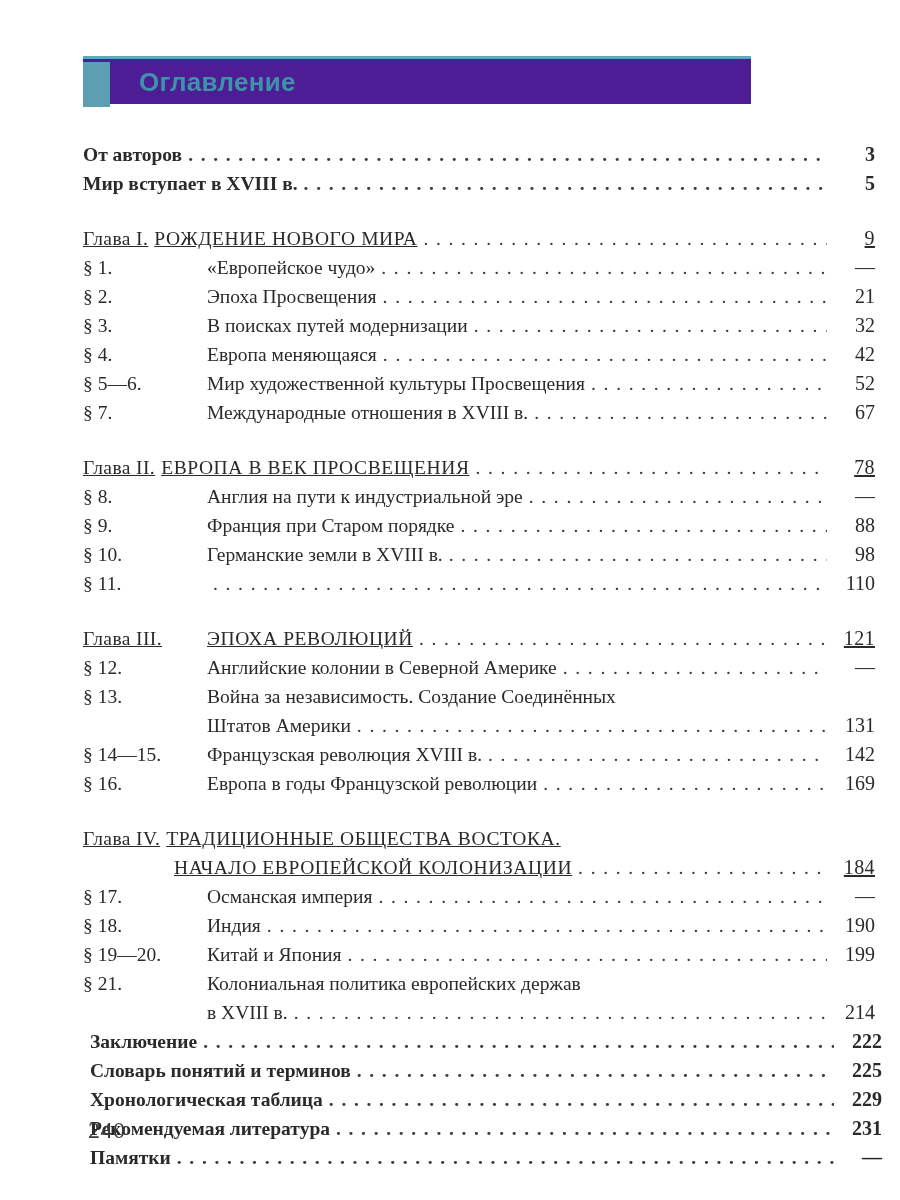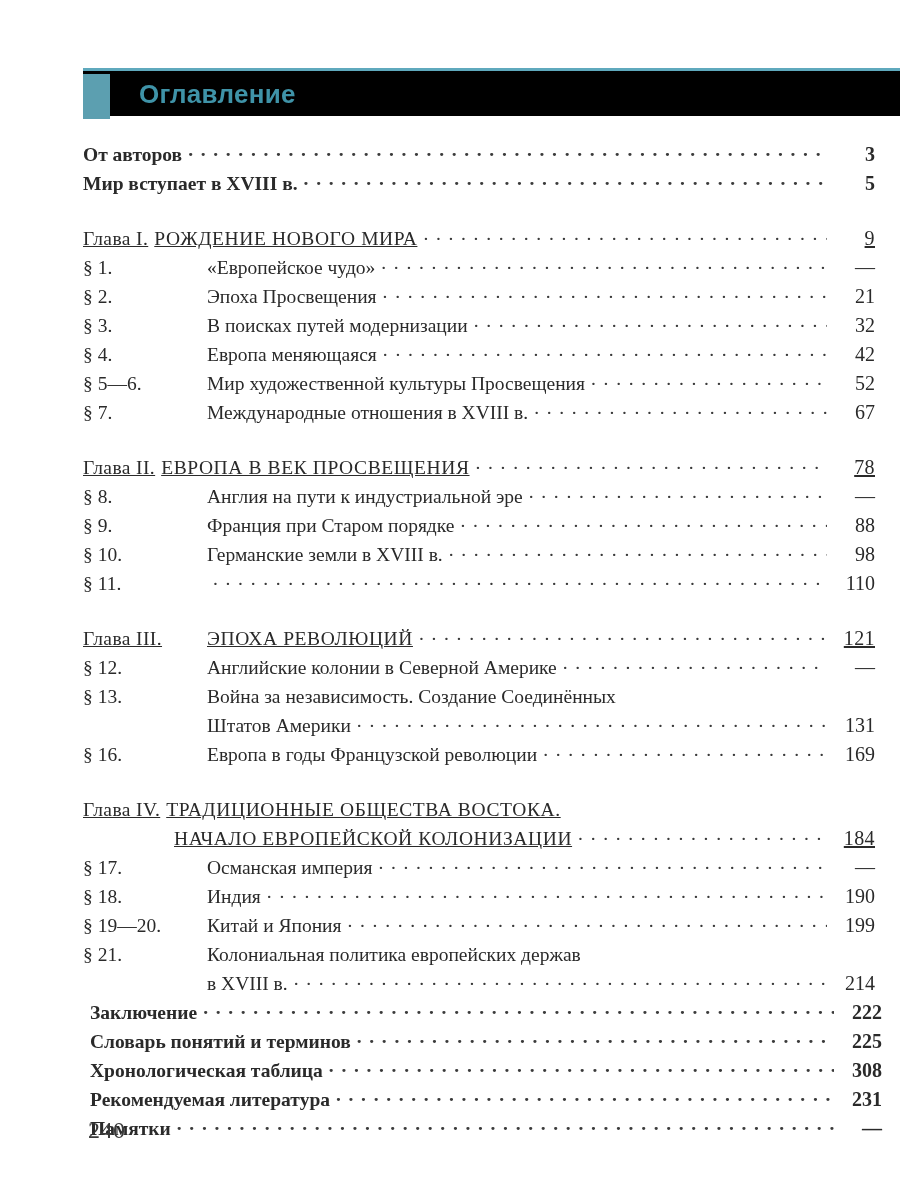--- a/index.html
+++ b/index.html
@@ -13,24 +13,24 @@
     font-family: "Liberation Serif", "DejaVu Serif", serif;
     color: #2a2a2a;
     position: relative;
     overflow: hidden;
   }
 
   
   .toc-header {
     position: absolute;
     left: 83px;
-    top: 68px;
-    width: 817px;
+    top: 56px;
+    width: 668px;
     height: 48px;
-    background: #000000;
+    background: #4c1d95;
     border-top: 3px solid #5fa9bd;
     box-sizing: border-box;
   }
   .toc-header .accent-block {
     position: absolute;
     left: 0;
     top: 3px;
     width: 27px;
     height: 45px;
     background: #5c9fb0;
@@ -51,21 +51,21 @@
   
   .toc-body {
     position: absolute;
     left: 83px;
     top: 140px;
     width: 792px;
   }
 
   .row {
     display: flex;
-    align-items: center;
+    align-items: flex-end;
     width: 100%;
     font-size: 19.5px;
     line-height: 29px;
     white-space: nowrap;
   }
 
   
   .marker {
     flex: 0 0 auto;
     padding-right: 6px;
@@ -250,20 +250,26 @@
       <span class="label">Война за независимость. Создание Соединённых</span>
     </div>
     <div class="row cont">
       <span class="marker w-sec"></span>
       <span class="label">Штатов Америки</span>
       <span class="leaders"></span>
       <span class="pagenum">131</span>
     </div>
 
     <div class="row">
+      <span class="marker w-sec">§ 14—15.</span>
+      <span class="label">Французская революция XVIII в.</span>
+      <span class="leaders"></span>
+      <span class="pagenum">142</span>
+    </div>
+    <div class="row">
       <span class="marker w-sec">§ 16.</span>
       <span class="label">Европа в годы Французской революции</span>
       <span class="leaders"></span>
       <span class="pagenum">169</span>
     </div>
   </div>
 
   <div class="gap-lg"></div>
 
   <div>
@@ -316,21 +322,21 @@
       <span class="pagenum">222</span>
     </div>
     <div class="row bold">
       <span class="label">Словарь понятий и терминов</span>
       <span class="leaders"></span>
       <span class="pagenum">225</span>
     </div>
     <div class="row bold">
       <span class="label">Хронологическая таблица</span>
       <span class="leaders"></span>
-      <span class="pagenum">308</span>
+      <span class="pagenum">229</span>
     </div>
     <div class="row bold">
       <span class="label">Рекомендуемая литература</span>
       <span class="leaders"></span>
       <span class="pagenum">231</span>
     </div>
     <div class="row bold">
       <span class="label">Памятки</span>
       <span class="leaders"></span>
       <span class="pagenum">—</span>

